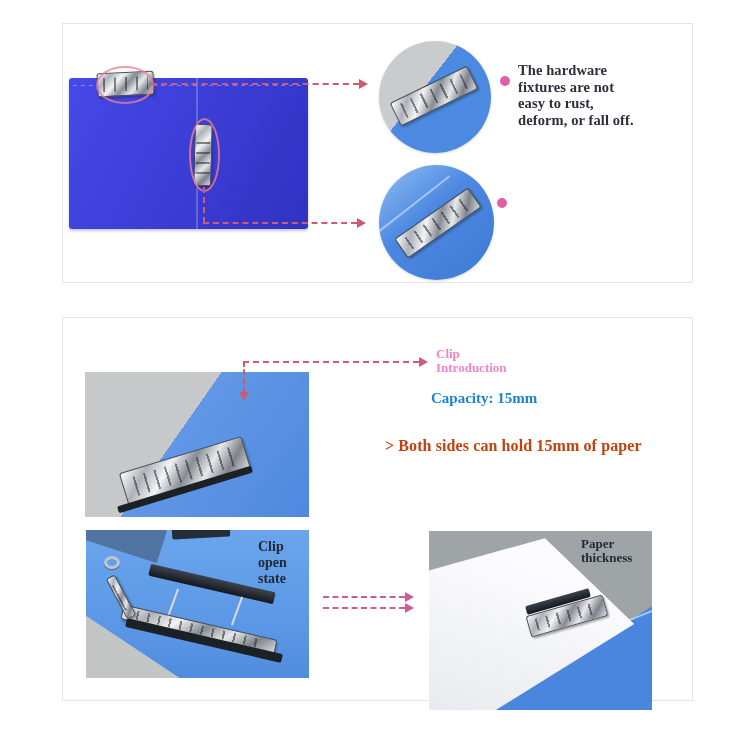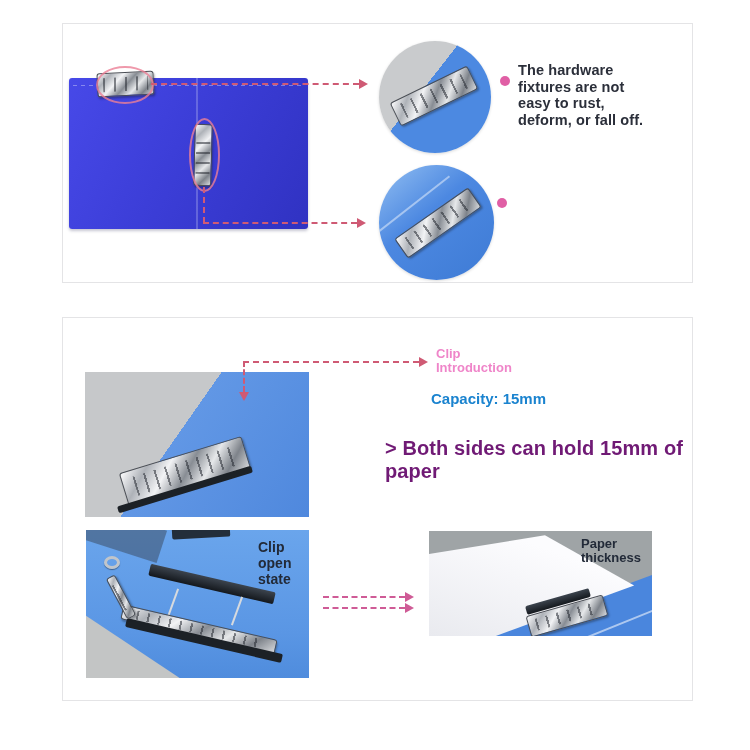--- a/index.html
+++ b/index.html
@@ -3,21 +3,21 @@
 <meta charset="utf-8">
 <style>
   :root{
     --folder-blue:#3c3ed8; --photo-blue:#5f97e6; --arrow-red:#cf5a74;
     --arrow-pink:#cf5b96; --intro-pink:#ef85c9; --capacity-blue:#1a83cf;
     --text-dark:#2b2f3a; --dot-pink:#e05fa5; --panel-border:#e4e4e6;
   }
   *{margin:0;padding:0;box-sizing:border-box;}
   html,body{background:#fff;}
   .page{position:relative;width:750px;height:750px;background:#ffffff;overflow:hidden;
-         font-family:Liberation Sans, sans-serif;}
+         font-family:Liberation Serif, serif;}
   .panel{position:absolute;background:#fff;border:1px solid var(--panel-border);}
 
   
   .metal{position:absolute;border:1px solid #4a4e55;border-radius:3px;
     background:linear-gradient(135deg,#fdfdfe 0%,#aeb2b8 18%,#f2f3f5 35%,#888d94 52%,#e6e8ea 68%,#7e838a 84%,#d9dbde 100%);
     box-shadow:1px 2px 2px rgba(20,25,35,.35);}
   .metal::after{content:"";position:absolute;inset:18% 9%;
     background:repeating-linear-gradient(90deg,rgba(38,42,50,.55) 0 2px,transparent 2px 11px);}
   .metal.vert::after{background:repeating-linear-gradient(0deg,rgba(38,42,50,.55) 0 2px,transparent 2px 10px);}
   .dash-h{position:absolute;border-top:2px dashed var(--arrow-red);}
@@ -52,38 +52,38 @@
   .p1{left:22px;top:54px;width:224px;height:145px;
       background:linear-gradient(125deg,#c6c8ca 42%,#6197e5 42%,#4f88dd 100%);}
   .p2{left:23px;top:212px;width:223px;height:148px;
       background:linear-gradient(180deg,#6aa5ec 0%,#5a96e4 70%,#4f8cdd 100%);}
   .p2-floor{position:absolute;left:0;bottom:0;width:100%;height:100%;
       background:#c3c5c5;clip-path:polygon(0 58%,42% 100%,0 100%);}
   .p2-topfold{position:absolute;left:-12px;top:-14px;width:90px;height:34px;background:#3d4f66;
       transform:rotate(18deg);opacity:.55;}
   .p2-topclip{position:absolute;left:86px;top:-4px;width:58px;height:12px;background:#232e3a;
       transform:rotate(-3deg);border-radius:2px;}
-  .p3{left:366px;top:213px;width:223px;height:105px;background:#9fa4a6;}
+  .p3{left:366px;top:213px;width:223px;height:179px;background:#9fa4a6;}
   .p3-folder{position:absolute;inset:0;background:#4a86dd;
       clip-path:polygon(26% 100%,100% 42%,100% 100%);}
   .p3-folder-line{position:absolute;left:96px;top:96px;width:170px;height:2px;
       background:rgba(255,255,255,.55);transform:rotate(-22deg);}
   .p3-sliver{position:absolute;inset:0;background:#5e95e5;clip-path:polygon(0 90%,16% 100%,0 100%);}
   .p3-paper{position:absolute;inset:0;background:linear-gradient(200deg,#fcfcfe 30%,#e9eaef 100%);
       clip-path:polygon(0 22%,52% 4%,92% 52%,30% 100%,0 100%);
       filter:drop-shadow(3px 3px 0 #d2d4d9) drop-shadow(3px 3px 0 #c4c6cb);}
   .photo-label{position:absolute;font-weight:700;color:#222a38;}
   .oc-shadow{position:absolute;background:#1c2126;border-radius:2px;}
   .oc-plate{position:absolute;background:linear-gradient(180deg,#3c444e,#14181d);border-radius:2px;}
   .oc-strut{position:absolute;width:2px;background:#d7dade;}
   .oc-loop{position:absolute;width:16px;height:13px;border:3px solid #c0c5cb;border-radius:50%;
       box-shadow:0 1px 1px rgba(0,0,0,.4);}
   .intro-label{position:absolute;font-size:13px;line-height:14px;font-weight:700;color:var(--intro-pink);}
   .capacity-label{position:absolute;font-size:15px;font-weight:700;color:var(--capacity-blue);}
-  .sides-label{position:absolute;font-size:20px;font-weight:700;color:#701a75;letter-spacing:.1px;}
+  .sides-label{position:absolute;font-size:16px;font-weight:700;color:#c2410c;letter-spacing:.1px;}
 </style>
 </head>
 <body>
 
 <div class="page">
 
   <div class="panel" style="left:62px;top:23px;width:631px;height:260px;">
 
     <div class="folder">
       <div class="folder-seam"></div>

